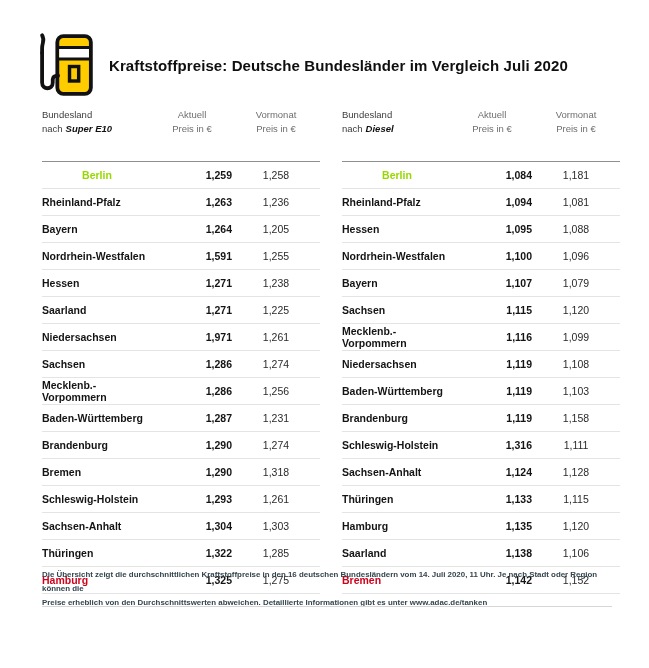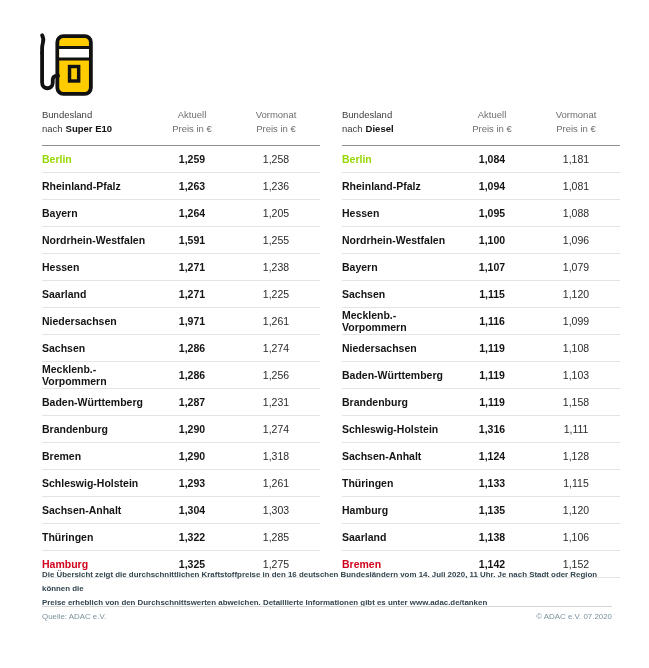--- a/index.html
+++ b/index.html
@@ -7,31 +7,31 @@
     position:relative;width:649px;height:668px;background:#ffffff;
     font-family:"Liberation Sans",sans-serif;color:#1a1a1a;overflow:hidden;
   }
   
   .header{position:absolute;left:36px;top:28px;display:flex;align-items:center;gap:9px;}
   .pump{width:64px;height:74px;flex:0 0 auto;}
   .title{font-size:15px;font-weight:700;color:#0f0f0f;letter-spacing:.1px;}
   
   .tables{position:absolute;left:42px;top:108px;display:flex;gap:22px;}
   .tbl{width:278px;}
-  .thead{display:grid;grid-template-columns:110px 80px 88px;padding-bottom:9px;border-bottom:1px solid #8f8f8f;}
+  .thead{display:grid;grid-template-columns:110px 80px 88px;padding-bottom:25px;border-bottom:1px solid #8f8f8f;}
   .th{font-size:9.5px;line-height:1.45;color:#6e6e6e;}
   .th.first{color:#3c3c3c;}
-  .th .fuel{font-weight:700;color:#111;}
+  .th .fuel{font-weight:700;color:#111;font-style:italic;}
   .th .prefix{margin-right:3px;}
   .th.center{text-align:center;}
   .trow{display:grid;grid-template-columns:110px 80px 88px;align-items:center;height:26px;border-bottom:1px solid #e4e4e4;}
   .c-state{font-weight:700;font-size:10.5px;color:#141414;}
-  .c-now{font-weight:700;font-size:10.5px;text-align:center;color:#141414;}
+  .c-now{font-weight:700;font-size:10.5px;text-align:right;color:#141414;}
   .c-prev{font-weight:400;font-size:10.5px;text-align:center;color:#2a2a2a;}
-  .c-state.green{color:var(--green,#97d700);}
+  .c-state.green{color:var(--green,#97d700);text-align:center;}
   .c-state.red{color:var(--red,#d0021b);}
   
   .footnote{position:absolute;left:42px;top:568px;width:556px;font-size:7.9px;line-height:1.75;color:#33454e;font-weight:bold;}
   .divider{position:absolute;left:42px;top:606px;width:570px;height:1px;background:#d6d6d6;}
   .footer{position:absolute;left:42px;top:612px;width:570px;display:flex;justify-content:space-between;font-size:7.9px;color:#7b909c;}
 </style>
 </head>
 <body>
 
 <div class="page">
@@ -39,20 +39,21 @@
   <div class="header">
     <svg class="pump" viewBox="0 0 84 88" aria-hidden="true">
       <rect x="28" y="6" width="44" height="76" rx="8" fill="#FFCC00" stroke="#111" stroke-width="5"></rect>
       <rect x="30.5" y="21" width="39" height="15" fill="#ffffff"></rect>
       <line x1="28" y1="21" x2="72" y2="21" stroke="#111" stroke-width="4"></line>
       <line x1="28" y1="36" x2="72" y2="36" stroke="#111" stroke-width="4"></line>
       <rect x="44" y="46" width="12" height="19" fill="#FFCC00" stroke="#111" stroke-width="4.5"></rect>
       <path d="M29,58 C 21,58 22,63 22,67 C 22,77 8,77 8,67 L 8,28" fill="none" stroke="#111" stroke-width="5" stroke-linecap="round"></path>
       <path d="M8,28 L 8,22 C 8,14 12,12 8,5" fill="none" stroke="#111" stroke-width="5" stroke-linecap="round"></path>
     </svg>
+    <div class="title">Kraftstoffpreise: Deutsche Bundesländer im Vergleich Juli 2020</div>
   </div>
 
   <div class="tables">
 
     <div class="tbl">
       <div class="thead">
         <div class="th first">
           <div>Bundesland</div>
           <div><span class="prefix">nach</span><span class="fuel">Super E10</span></div>
         </div>
@@ -250,18 +251,14 @@
 
   </div>
 
   <div class="footnote">
     <div>Die Übersicht zeigt die durchschnittlichen Kraftstoffpreise in den 16 deutschen Bundesländern vom 14. Juli 2020, 11 Uhr. Je nach Stadt oder Region können die</div>
     <div>Preise erheblich von den Durchschnittswerten abweichen. Detaillierte Informationen gibt es unter www.adac.de/tanken</div>
   </div>
 
   <div class="divider"></div>
 
-  <div class="footer">
-    <div>Quelle: ADAC e.V.</div>
-    <div>© ADAC e.V. 07.2020</div>
-  </div>
 
 </div>
 
 </body></html>

